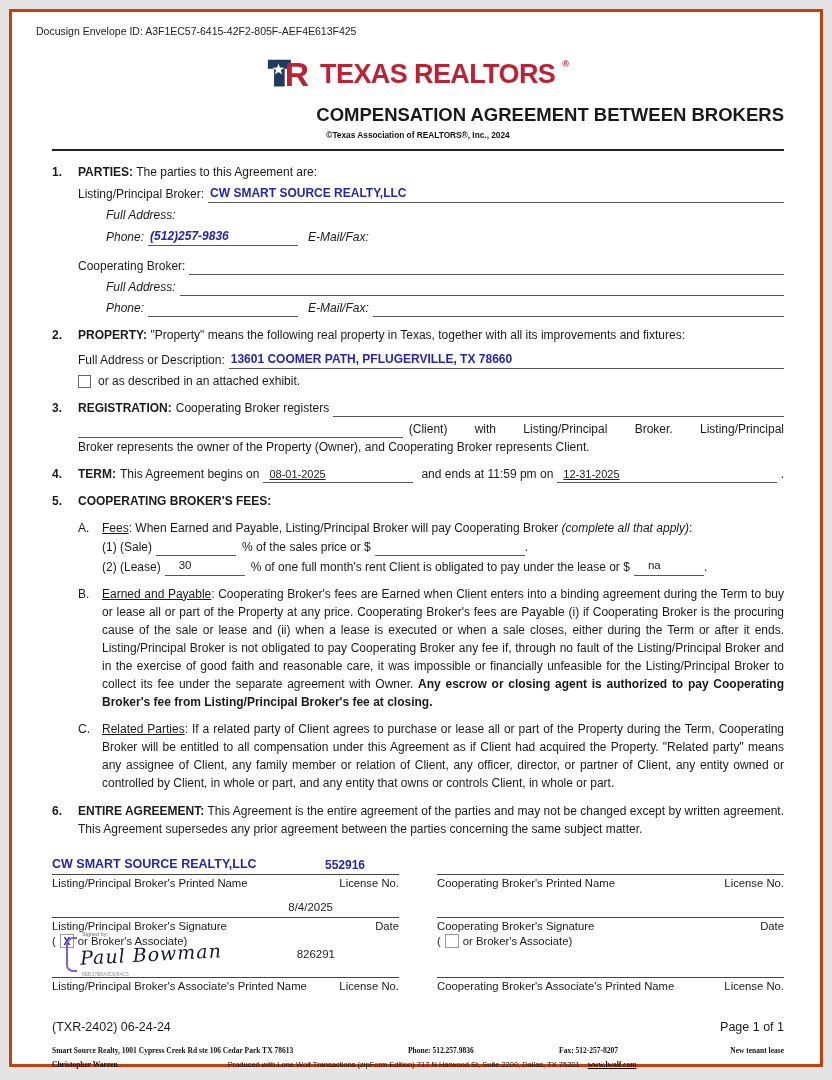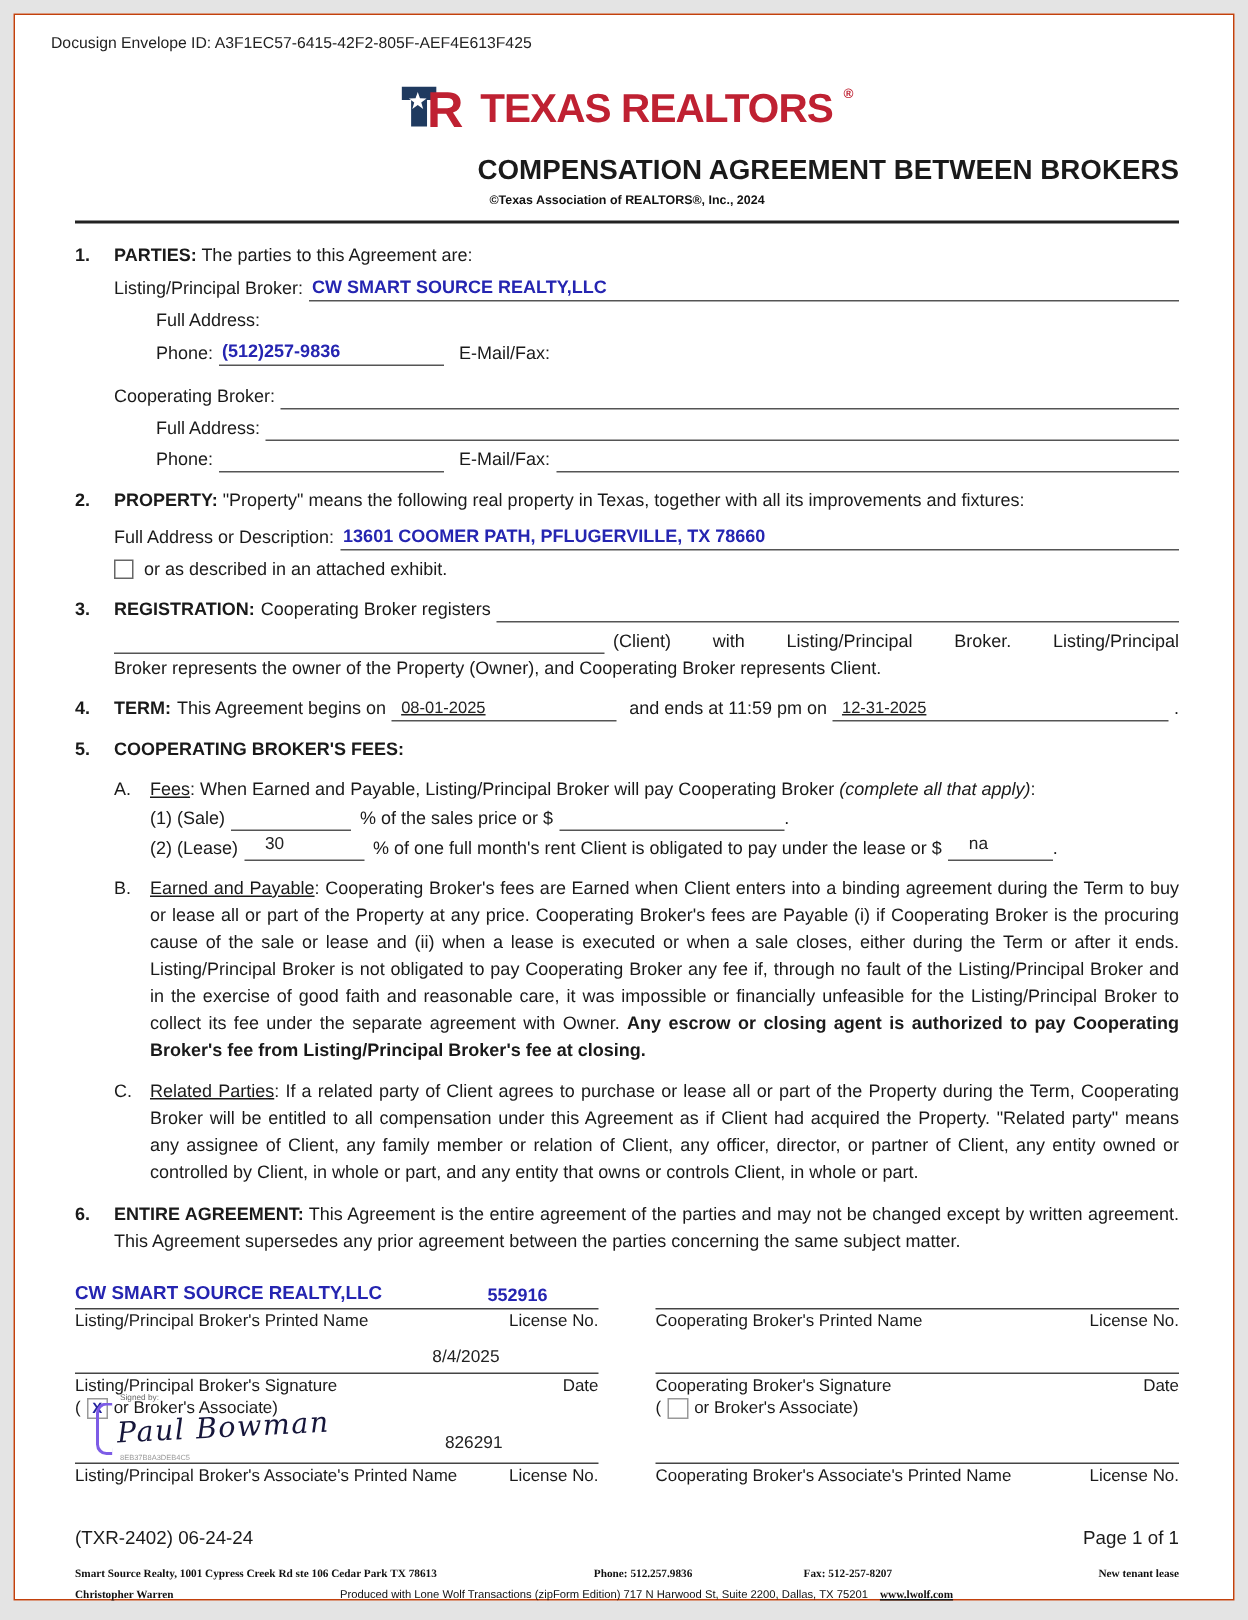--- a/index.html
+++ b/index.html
@@ -1,17 +1,17 @@
 <!DOCTYPE html>
 <html><head>
 <meta charset="utf-8">
 <style>
   html,body{margin:0;padding:0;}
   body{width:832px;height:1080px;background:#e4e4e4;overflow:hidden;font-family:"Liberation Sans",sans-serif;}
-  .page{position:relative;width:814px;height:1058px;margin:9px auto 0;background:#fff;border:1px solid #c2410c;
+  .page{position:relative;width:814px;height:1058px;margin:9px auto 0;background:#fff;border:3px solid #c2410c;
         box-sizing:border-box;padding:6px 36px 0 40px;font-size:12px;line-height:1.5;color:#1a1a1a;}
   .envelope{font-size:10.5px;color:#222;margin:6px 0 14px -16px;}
   .logo-row{display:flex;justify-content:center;align-items:center;gap:7px;margin:8px 0 0;}
   .brand{font-size:27px;font-weight:bold;color:#bf2132;letter-spacing:-0.6px;white-space:nowrap;}
   .reg{font-size:9px;color:#bf2132;font-weight:bold;vertical-align:top;position:relative;top:-9px;}
   .title{text-align:right;font-weight:bold;font-size:18.5px;margin-top:7px;letter-spacing:0;}
   .subtitle{text-align:center;font-size:8.3px;margin-top:3px;color:#111;}
   .copyright{text-align:center;font-size:8.3px;font-weight:bold;color:#111;}
   .rule{border-top:2.5px solid #222;margin:8px 0 12px;}
   .sec{display:flex;margin-bottom:9px;}
@@ -23,21 +23,21 @@
   .lbl{white-space:nowrap;}
   .uline{border-bottom:1px solid #555;display:flex;align-items:flex-end;min-height:15px;margin-left:4px;box-sizing:border-box;}
   .fill{flex:1;}
   .w150{flex:0 0 150px;}
   .w80{flex:0 0 80px;}
   .w70{flex:0 0 70px;}
   .w46p{flex:0 0 46%;margin-left:0;}
   .val{color:#2525b1;font-weight:bold;padding:0 2px;white-space:nowrap;}
   .tval{font-size:11.5px;color:#222;padding-left:14px;}
   .dval{font-size:11px;color:#222;padding-left:6px;text-decoration:underline;}
-  .ind2{margin-left:28px;}
+  .ind2{margin-left:28px;font-style:italic;}
   .gap8{height:8px;}
   .cb{display:inline-block;width:11px;height:11px;border:1px solid #666;background:#fff;vertical-align:-2px;margin-right:7px;flex:none;}
   .cbx{width:12px;height:12px;border:1px solid #999;color:#23239b;font-weight:bold;font-size:10px;display:inline-flex;
        align-items:center;justify-content:center;vertical-align:-2px;margin:0 4px;flex:none;background:#fff;}
   .sub{display:flex;margin-top:9px;}
   .slet{flex:0 0 24px;}
   .stext{flex:1;min-width:0;text-align:justify;}
   .u{text-decoration:underline;}
   .jlast{flex:1;text-align:justify;text-align-last:justify;padding-left:6px;white-space:nowrap;}
   
@@ -53,24 +53,24 @@
   .assoc{font-size:11.3px;height:15px;display:flex;align-items:center;}
   .stamp-zone{position:relative;height:28px;}
   .stamp{position:absolute;left:14px;top:-17px;}
   .signedby{font-size:5.5px;color:#666;margin-left:16px;line-height:1;}
   .stamp-inner{display:flex;align-items:center;}
   .bracket{width:9px;height:31px;border-left:2px solid #7d5ce6;border-top:2px solid #7d5ce6;border-bottom:2px solid #7d5ce6;
            border-radius:7px 0 0 7px;margin-right:3px;flex:none;}
   .script{font-family:"DejaVu Serif",serif;font-style:italic;font-size:19px;color:#16163a;transform:rotate(-3deg);
           letter-spacing:1px;white-space:nowrap;}
   .stamp-id{font-size:5px;color:#999;margin-left:16px;line-height:1;}
-  .assoc-lic{position:absolute;right:64px;bottom:3px;font-size:11.5px;color:#222;}
+  .assoc-lic{position:absolute;right:64px;bottom:13px;font-size:11.5px;color:#222;}
   
   .foot1{display:flex;justify-content:space-between;margin-top:24px;font-size:12.5px;align-items:baseline;}
-  .foot2{display:flex;align-items:baseline;margin-top:9px;font-size:7.5px;font-family:"Liberation Serif",serif;font-weight:bold;color:#111;}
+  .foot2{display:flex;align-items:baseline;margin-top:9px;font-size:7.5px;font-family:"Liberation Serif",serif;font-weight:bold;color:#111;gap:12px;}
   .f2office{flex:0 0 47%;}
   .f2phone{flex:0 0 19%;}
   .f2fax{flex:0 0 17%;}
   .f2tag{flex:1;text-align:right;}
   .foot3{display:flex;margin-top:2px;font-size:7.5px;align-items:baseline;color:#111;}
   .f3agent{font-family:"Liberation Serif",serif;font-weight:bold;flex:0 0 24%;}
   .f3produced{font-family:"Liberation Sans",sans-serif;}
   .f3lwolf{font-family:"Liberation Serif",serif;font-weight:bold;text-decoration:underline;margin-left:8px;}
 </style>
 </head>

